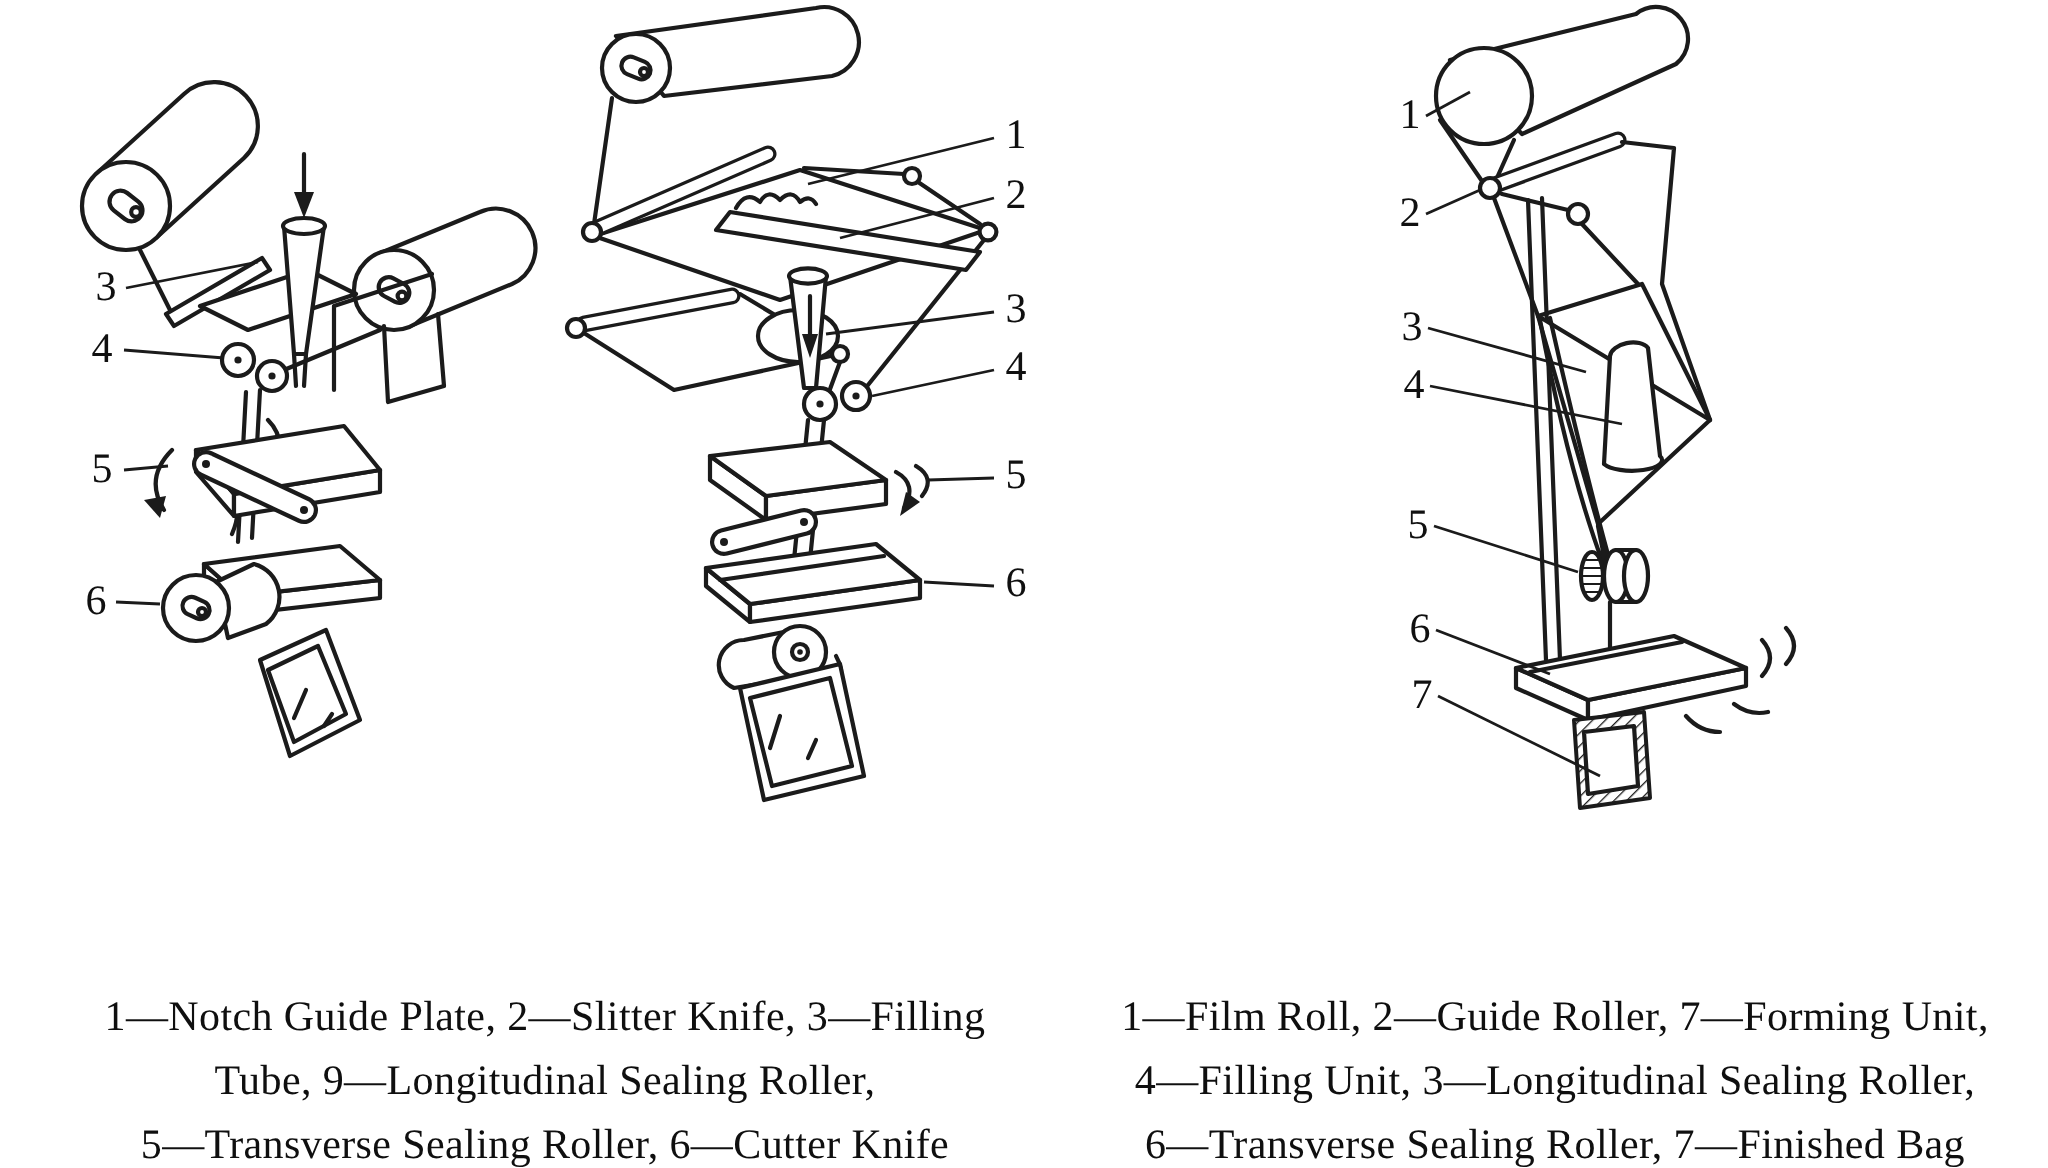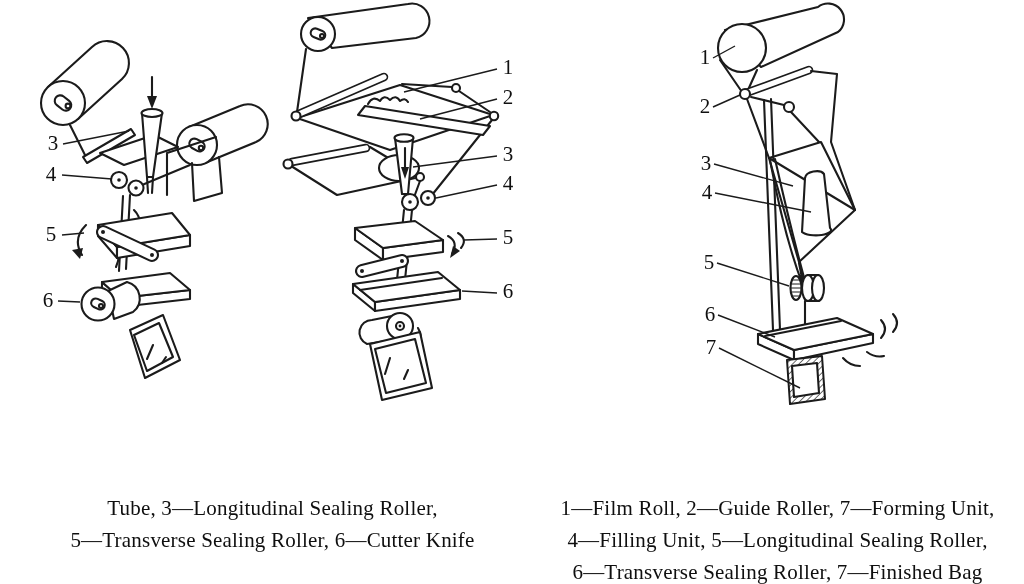--- a/index.html
+++ b/index.html
@@ -291,23 +291,24 @@
       <path class="lead" d="M 32,263 L 104,286"></path>
       <text class="num" x="24" y="269" text-anchor="middle">5</text>
       <path class="lead" d="M 33,315 L 90,337"></path>
       <text class="num" x="25" y="321" text-anchor="middle">6</text>
       <path class="lead" d="M 34,348 L 115,388"></path>
       <text class="num" x="26" y="354" text-anchor="middle">7</text>
     </g>
   </svg>
 
   <div class="caption caption-left">
-    <div>Tube, 3—Longitudinal Sealing Roller,</div>
+    <div>1—Notch Guide Plate, 2—Slitter Knife, 3—Filling</div>
+    <div>Tube, 9—Longitudinal Sealing Roller,</div>
     <div>5—Transverse Sealing Roller, 6—Cutter Knife</div>
   </div>
 
   <div class="caption caption-right">
     <div>1—Film Roll, 2—Guide Roller, 7—Forming Unit,</div>
-    <div>4—Filling Unit, 5—Longitudinal Sealing Roller,</div>
+    <div>4—Filling Unit, 3—Longitudinal Sealing Roller,</div>
     <div>6—Transverse Sealing Roller, 7—Finished Bag</div>
   </div>
 
 </div>
 
 </body></html>

